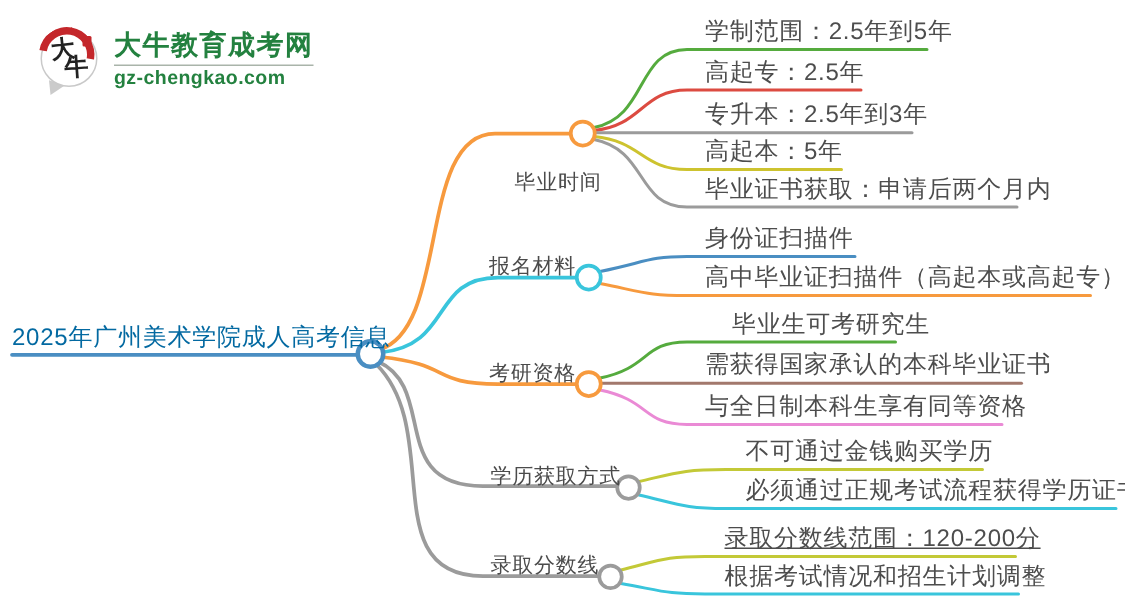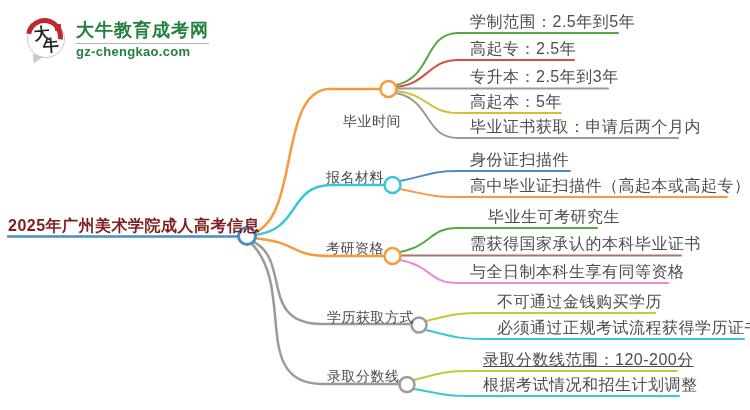--- a/index.html
+++ b/index.html
@@ -5,21 +5,21 @@
   html,body{margin:0;padding:0;background:#ffffff;}
   #stage{
     position:relative;width:750px;height:410px;background:#ffffff;overflow:hidden;
     font-family:"Liberation Sans","DejaVu Sans",sans-serif;
   }
   svg.lines{position:absolute;left:0;top:0;}
   .label{
     position:absolute;white-space:nowrap;color:#4d4d4d;
     font-size:16px;line-height:18px;letter-spacing:0.5px;
   }
-  .central-label{font-size:16px;color:#7f1d1d;letter-spacing:0.5px;font-weight:bold;}
+  .central-label{font-size:16px;color:#0369a1;letter-spacing:0.5px;}
   .branch-label{font-size:14px;color:#4b4b4b;}
   
   .logo{position:absolute;left:24px;top:14px;display:flex;align-items:flex-start;}
   .logo-mark{position:relative;width:46px;height:48px;}
   .logo-bubble{
     position:absolute;left:3px;top:6px;width:36px;height:36px;border-radius:50%;
     background:#ffffff;border:1.5px solid #c9c9c9;
   }
   .logo-tail{
     position:absolute;left:7px;top:41px;width:0;height:0;

